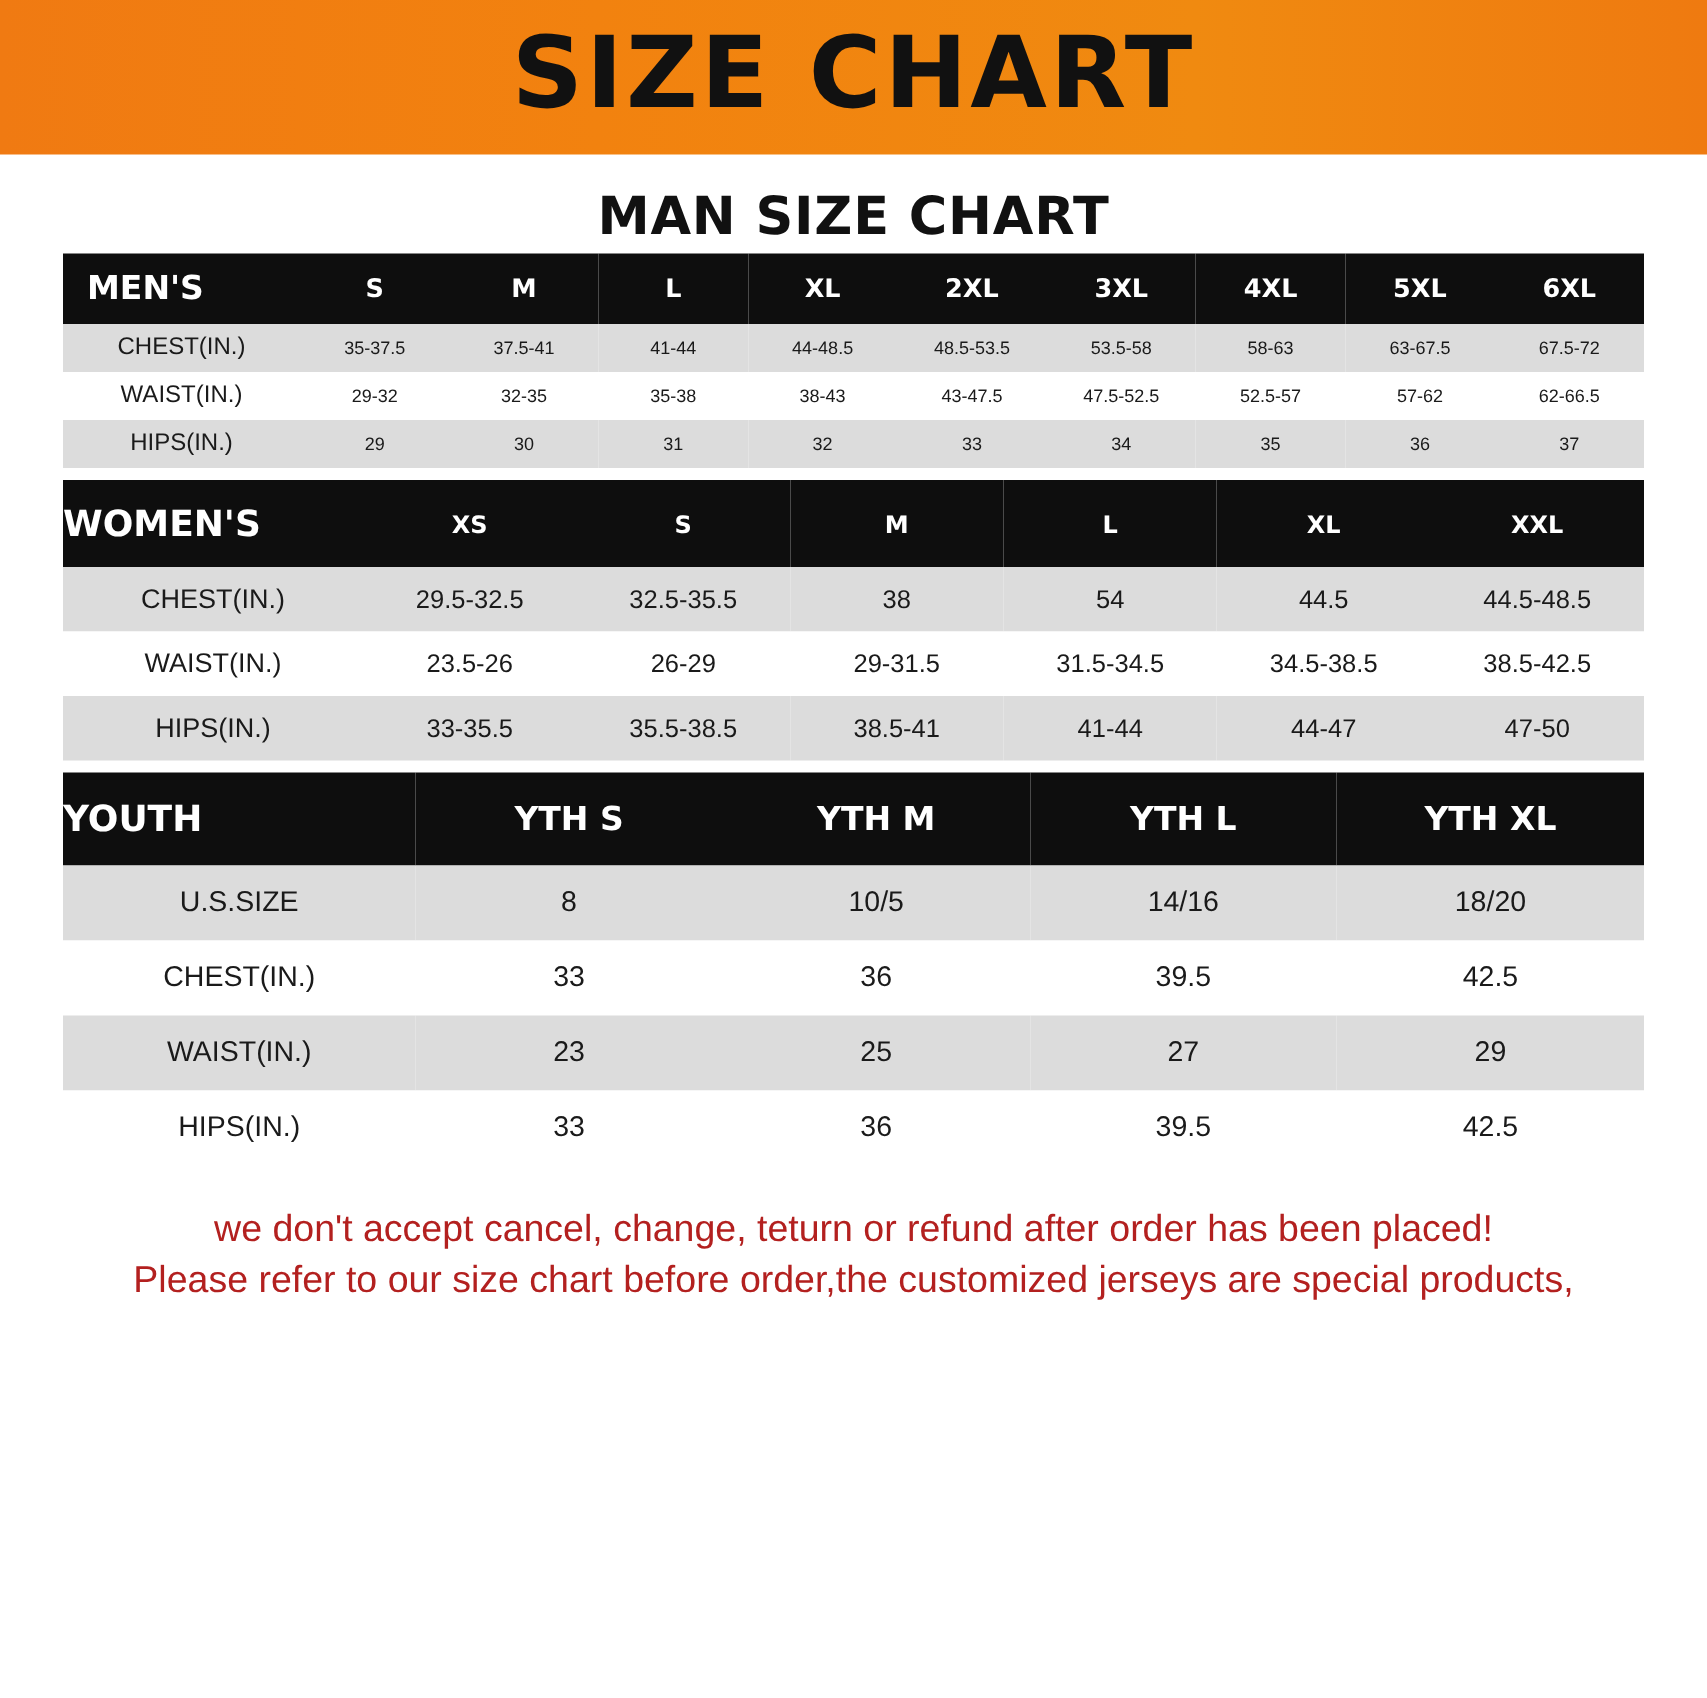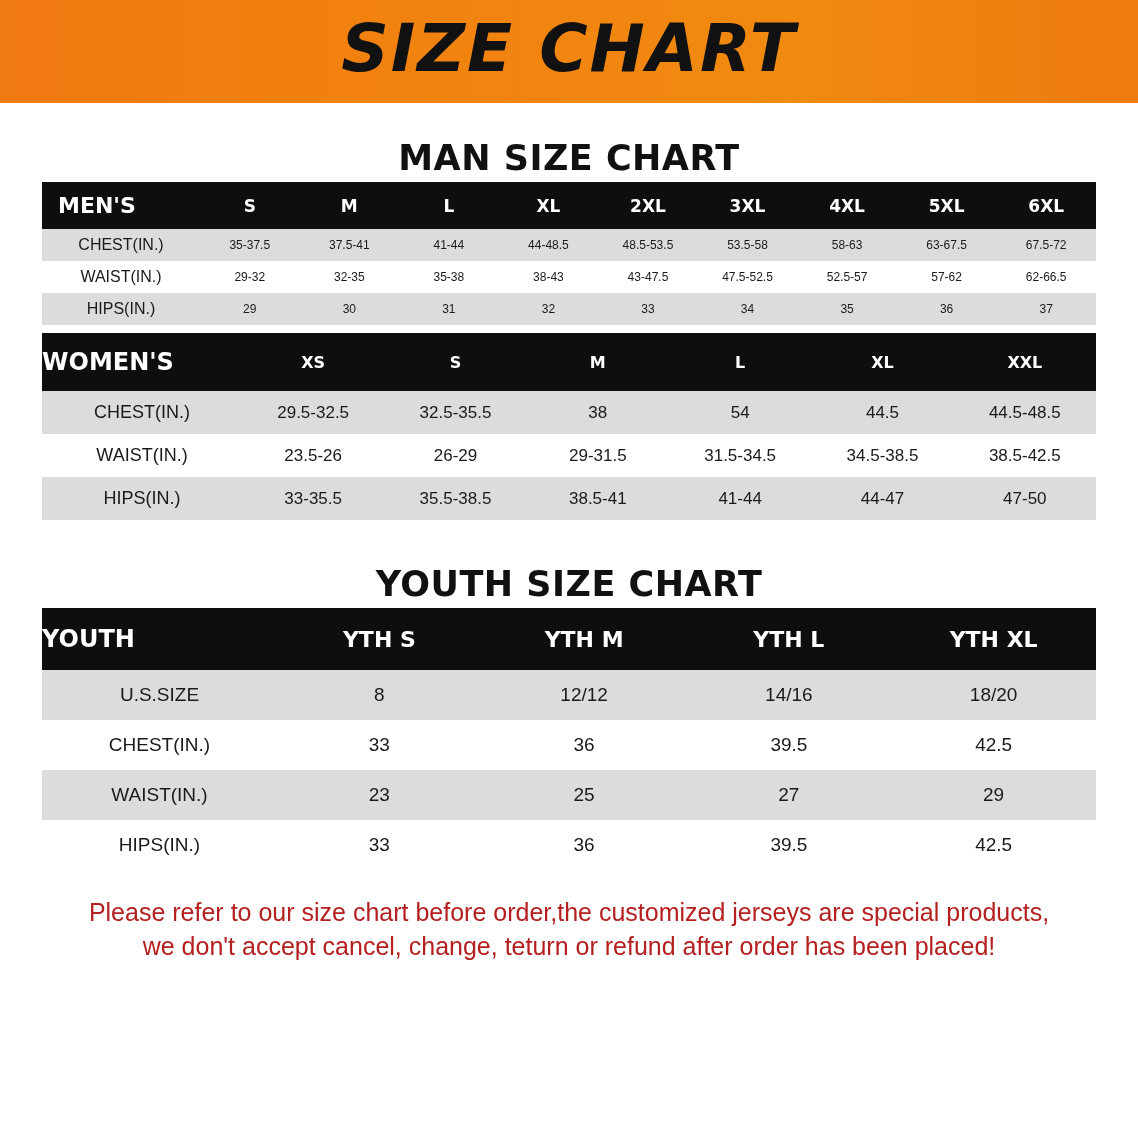--- a/index.html
+++ b/index.html
@@ -21,42 +21,41 @@
     background: #ffffff;
   }
 
   
   .banner {
     height: 103px;
     background: linear-gradient(90deg, #f07a12 0%, #f2820f 35%, #f08a10 70%, #ef7a10 100%);
     display: flex;
     align-items: center;
     justify-content: center;
-    font-style: italic;
   }
   .banner-title {
     font-family: "DejaVu Sans", sans-serif;
     font-weight: bold;
     font-size: 66px;
     letter-spacing: 2px;
     color: #111111;
     line-height: 1;
     padding-bottom: 6px;
   }
 
   
   .section-title {
     text-align: center;
     font-family: "DejaVu Sans", sans-serif;
     font-weight: bold;
     font-size: 35px;
     color: #111111;
     letter-spacing: 0.5px;
   }
-  .t-man   { margin-top: 35px; }
+  .t-man   { margin-top: 22px; }
   .t-women { margin-top: 33px; }
   .t-youth { margin-top: 40px; }
 
   
   .tbl-wrap {
     padding: 4px 42px;
     box-sizing: border-box;
     width: 1138px;
   }
   table {
@@ -250,21 +249,20 @@
           <td>35.5-38.5</td>
           <td>38.5-41</td>
           <td>41-44</td>
           <td>44-47</td>
           <td>47-50</td>
         </tr>
       </tbody>
     </table>
   </div>
 
-  <div class="section-title t-youth">YOUTH SIZE CHART</div>
   <div class="tbl-wrap">
     <table id="youth-table">
       <colgroup>
         <col class="c0">
           <col>
           <col>
           <col>
           <col>
       </colgroup>
       <thead>
@@ -273,21 +271,21 @@
           <th>YTH S</th>
           <th>YTH M</th>
           <th>YTH L</th>
           <th>YTH XL</th>
         </tr>
       </thead>
       <tbody>
         <tr class="shade">
           <td class="rowhead">U.S.SIZE</td>
           <td>8</td>
-          <td>12/12</td>
+          <td>10/5</td>
           <td>14/16</td>
           <td>18/20</td>
         </tr>
         <tr class="plain">
           <td class="rowhead">CHEST(IN.)</td>
           <td>33</td>
           <td>36</td>
           <td>39.5</td>
           <td>42.5</td>
         </tr>
@@ -303,17 +301,17 @@
           <td>33</td>
           <td>36</td>
           <td>39.5</td>
           <td>42.5</td>
         </tr>
       </tbody>
     </table>
   </div>
 
   <div class="note">
+    <div>we don't accept cancel, change, teturn or refund after order has been placed!</div>
     <div>Please refer to our size chart before order,the customized jerseys are special products,</div>
-    <div>we don't accept cancel, change, teturn or refund after order has been placed!</div>
   </div>
 
 </div>
 
 </body></html>

